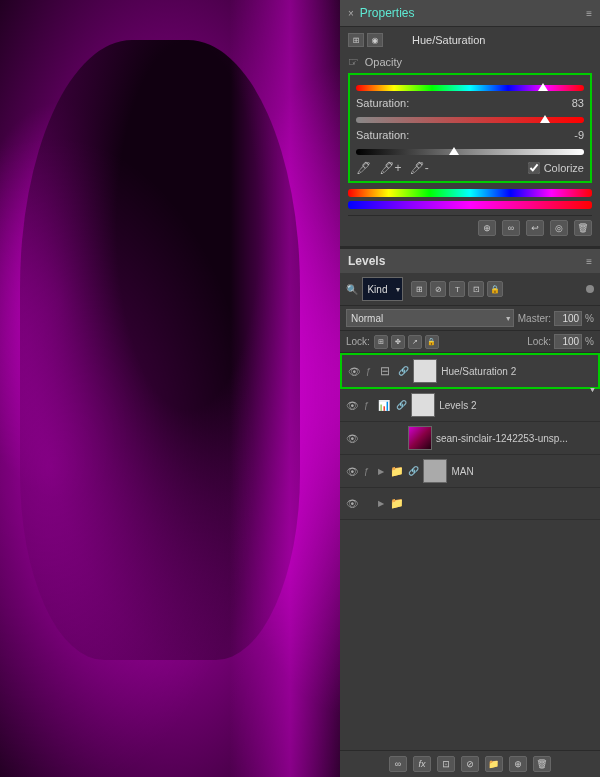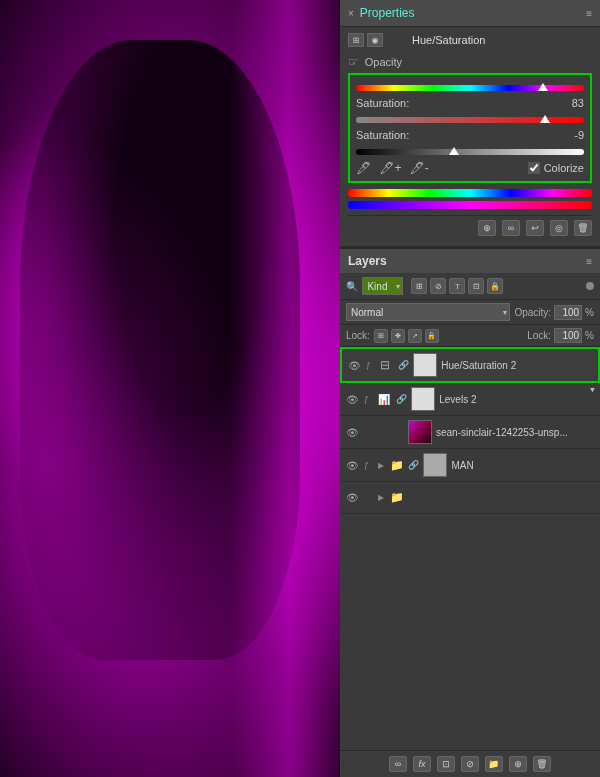--- a/index.html
+++ b/index.html
@@ -330,26 +330,26 @@
       border-bottom: 1px solid #2a2a2a;
     }
     .search-icon-small {
       font-size: 10px;
       color: #aaa;
     }
     .kind-select-wrapper {
       position: relative;
     }
     .kind-select {
-      background: #4d7c0f;
+      background: #0f172a;
       border: 1px solid #666;
       color: #ddd;
       font-size: 10px;
       padding: 1px 14px 1px 4px;
-      height: 18px;
+      height: 24px;
       appearance: none;
       -webkit-appearance: none;
       cursor: pointer;
     }
     .filter-icons {
       display: flex;
       gap: 3px;
       margin-left: 4px;
     }
     .filter-icon-btn {
@@ -635,21 +635,21 @@
       <div class="btn-icon">∞</div>
       <div class="btn-icon">↩</div>
       <div class="btn-icon">◎</div>
       <div class="btn-icon">🗑</div>
     </div>
   </div>
 
   <div class="layers-section">
 
     <div class="layers-header">
-      <span class="layers-title">Layers</span>
+      <span class="layers-title">Levels</span>
       <span class="panel-menu-icon">≡</span>
     </div>
 
     <div class="layers-filter-row">
       <span class="search-icon-small">🔍</span>
       <div class="kind-select-wrapper">
         <select class="kind-select">
           <option>Kind</option>
         </select>
         <span class="select-arrow" style="font-size:7px; right:2px;">▼</span>
@@ -665,21 +665,21 @@
     </div>
 
     <div class="blend-row">
       <div class="blend-select-wrapper">
         <select class="blend-select">
           <option>Normal</option>
         </select>
         <span class="select-arrow" style="font-size:7px; right:2px;">▼</span>
       </div>
       <div class="opacity-row-part">
-        <span class="opacity-label">Opacity:</span>
+        <span class="opacity-label">Master:</span>
         <input class="opacity-value" value="100" type="text" style="background: rgb(85, 85, 85); border: 1px solid rgb(102, 102, 102); color: rgb(221, 221, 221); font-size: 10px; width: 28px; padding: 1px 2px;">
         <span class="percent-symbol">%</span>
         <span class="select-arrow" style="font-size:7px;color:#bbb;">▼</span>
       </div>
     </div>
 
     <div class="lock-row">
       <span class="lock-label">Lock:</span>
       <div class="lock-icons">
         <div class="lock-icon-btn">⊞</div>

